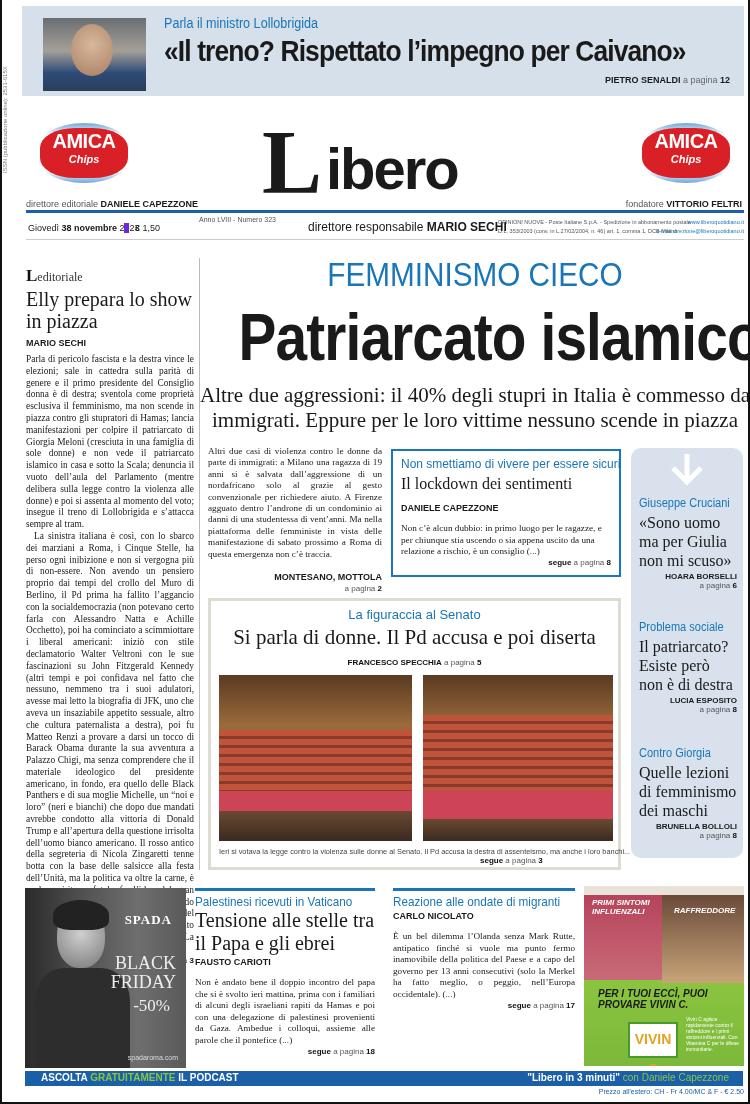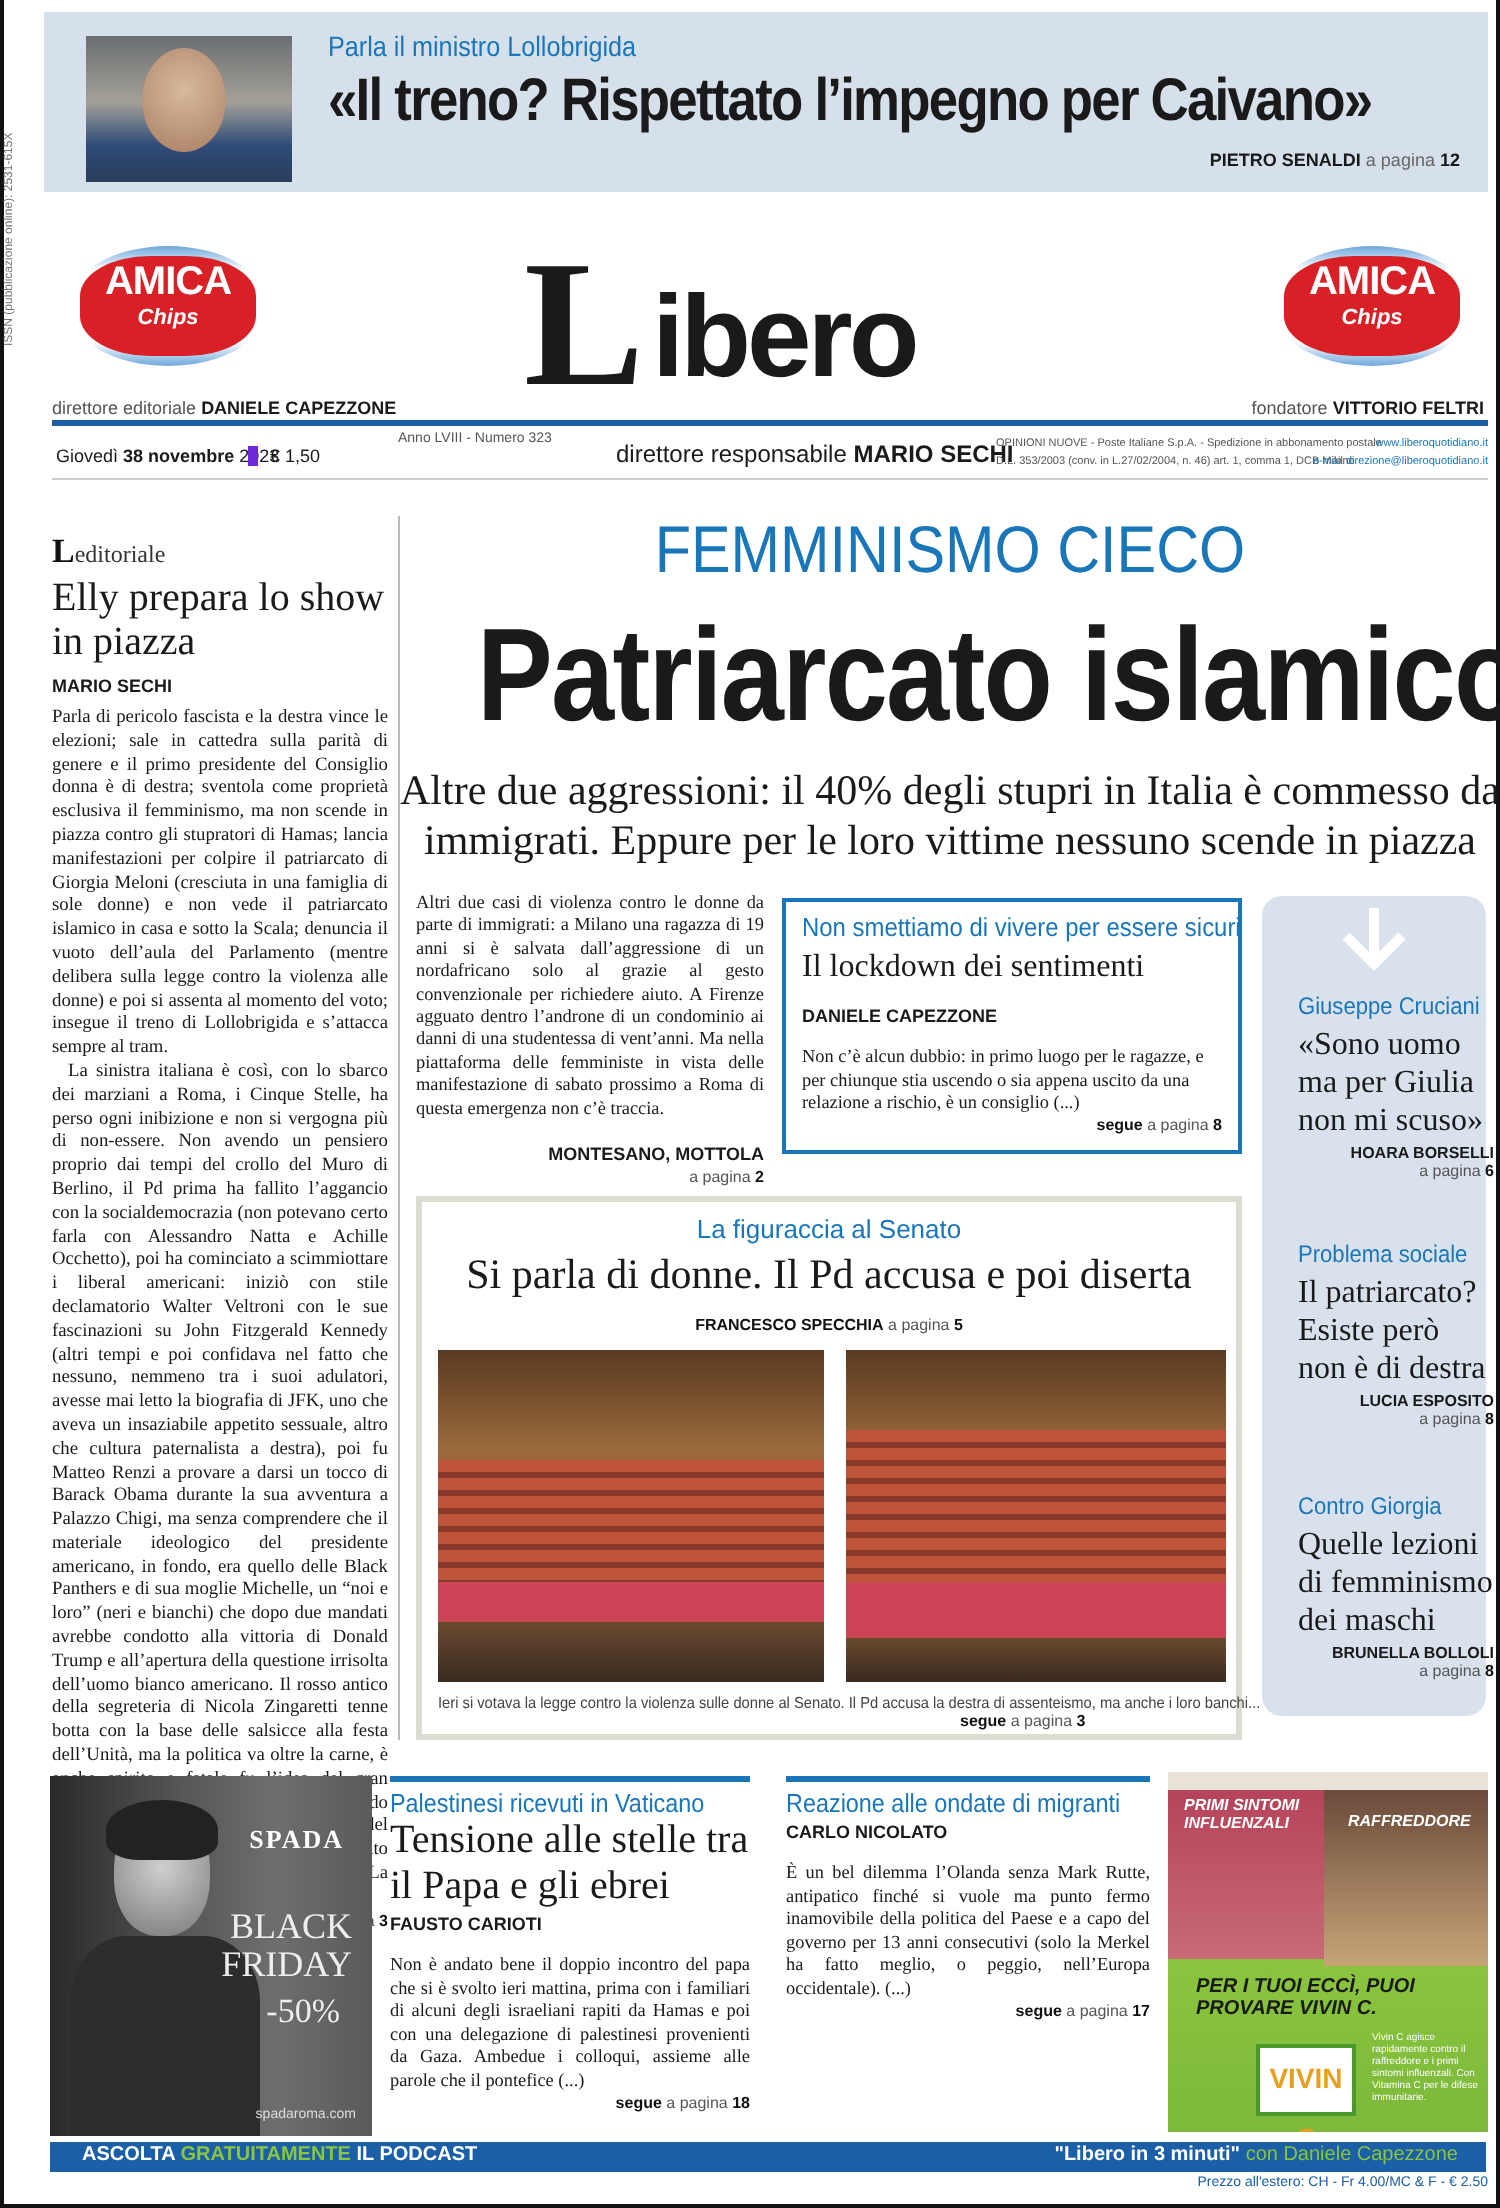--- a/index.html
+++ b/index.html
@@ -52,21 +52,21 @@
 .lead .pg{font-family:"Liberation Sans",sans-serif;font-size:8px;text-align:right;color:#555}
 .lead .pg b{color:#111}
 .lockbox{position:absolute;left:391px;top:449px;width:230px;height:128px;border:2px solid #1976b8;padding:5px 8px}
 .lockbox .k{font-size:13px;color:#1976b8;font-family:"Liberation Sans",sans-serif;white-space:nowrap;transform:scaleX(.92);transform-origin:left}
 .lockbox h3{font-size:16px;font-weight:normal;line-height:22px;margin-top:2px}
 .lockbox .by{font-family:"Liberation Sans",sans-serif;font-weight:bold;font-size:9px;margin-top:8px}
 .lockbox p{font-size:9.2px;line-height:11.6px;margin-top:10px}
 
 .rcol{position:absolute;left:631px;top:448px;width:112px;height:410px;background:#d9e2ec;border-radius:10px}
 .rcol .arrow{position:absolute;left:36px;top:4px;width:40px;height:36px}
-.rcol .item{position:absolute;left:18px;width:98px}
+.rcol .item{position:absolute;left:8px;width:98px}
 .rcol .k{font-size:12px;color:#1976b8;font-family:"Liberation Sans",sans-serif;transform:scaleX(.92);transform-origin:left;white-space:nowrap}
 .rcol h4{font-size:16px;font-weight:normal;line-height:19px;margin-top:3px}
 .rcol .by{font-family:"Liberation Sans",sans-serif;font-weight:bold;font-size:8px;text-align:right;margin-top:2px}
 .rcol .pg{font-family:"Liberation Sans",sans-serif;font-size:8px;text-align:right;color:#555}
 .rcol .pg b{color:#111}
 
 .senbox{position:absolute;left:208px;top:598px;width:413px;height:272px;border:3px solid #dcdcd0;background:#fff}
 .senbox .k{position:absolute;left:0;right:0;top:6px;text-align:center;font-size:13px;color:#1976b8;font-family:"Liberation Sans",sans-serif}
 .senbox h3{position:absolute;left:0;right:0;top:24px;text-align:center;font-size:21px;font-weight:normal}
 .senbox .by{position:absolute;left:0;right:0;top:57px;text-align:center;font-size:8px;font-family:"Liberation Sans",sans-serif;color:#555}

